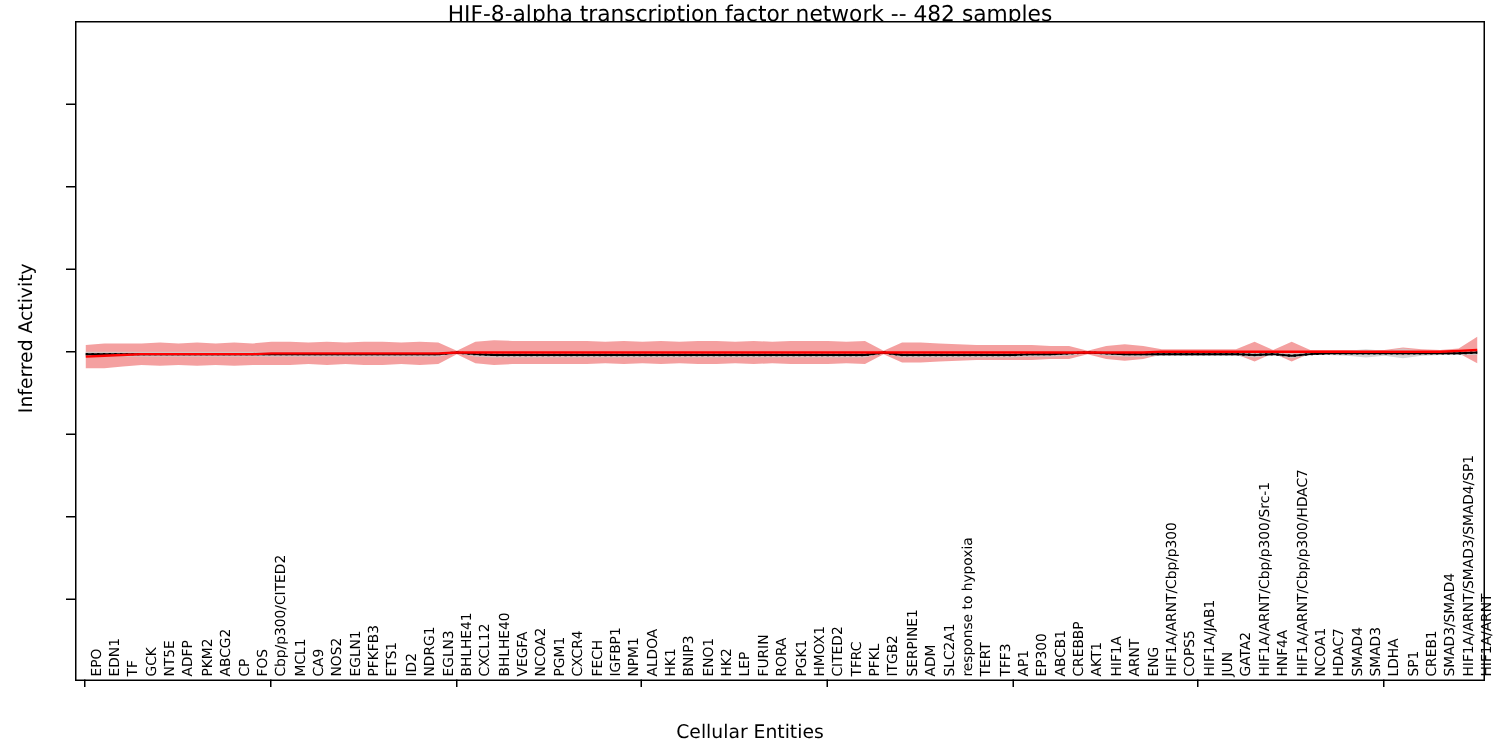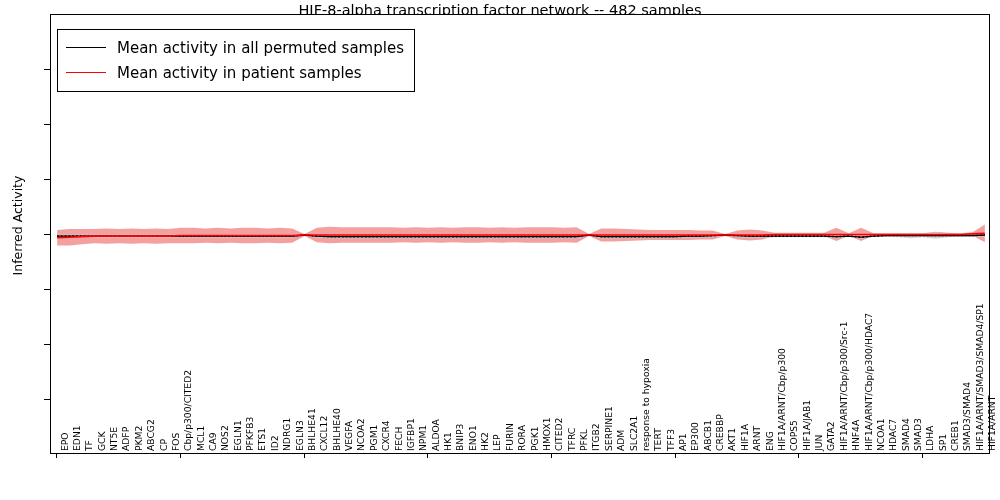--- a/index.html
+++ b/index.html
@@ -27,20 +27,21 @@
   .legline{width:40px;height:0;border-top-width:1.6px;border-top-style:solid;margin-right:11px;}
   .leglabel{font-size:15px;}
 </style>
 </head>
 <body>
 
 <div id="figure">
 
   <div id="title">HIF-8-alpha transcription factor network -- 482 samples</div>
   <div id="ylabel">Inferred Activity</div>
+  <div id="xlabel">Cellular Entities</div>
 
   <div class="ytickwrap" id="ytickwrap">
       <div class="ymark" style="top: 69px;"></div>
       <div class="ymark r" style="top: 69px;"></div>
       <div class="ymark" style="top: 124px;"></div>
       <div class="ymark r" style="top: 124px;"></div>
       <div class="ymark" style="top: 179px;"></div>
       <div class="ymark r" style="top: 179px;"></div>
       <div class="ymark" style="top: 234px;"></div>
       <div class="ymark r" style="top: 234px;"></div>
@@ -142,24 +143,14 @@
       <div class="xmark" style="left: 56.1842px;"></div>
       <div class="xmark" style="left: 179.868px;"></div>
       <div class="xmark" style="left: 303.553px;"></div>
       <div class="xmark" style="left: 427.237px;"></div>
       <div class="xmark" style="left: 550.921px;"></div>
       <div class="xmark" style="left: 674.605px;"></div>
       <div class="xmark" style="left: 798.289px;"></div>
       <div class="xmark" style="left: 921.974px;"></div>
     </div>
 
-  <div id="legend">
-      <div class="legrow">
-        <span class="legline" style="border-top-color: rgb(0, 0, 0);"></span>
-        <span class="leglabel">Mean activity in all permuted samples</span>
-      </div>
-      <div class="legrow">
-        <span class="legline" style="border-top-color: rgb(255, 0, 0);"></span>
-        <span class="leglabel">Mean activity in patient samples</span>
-      </div>
-    </div>
 
 </div>
 
 </body></html>

